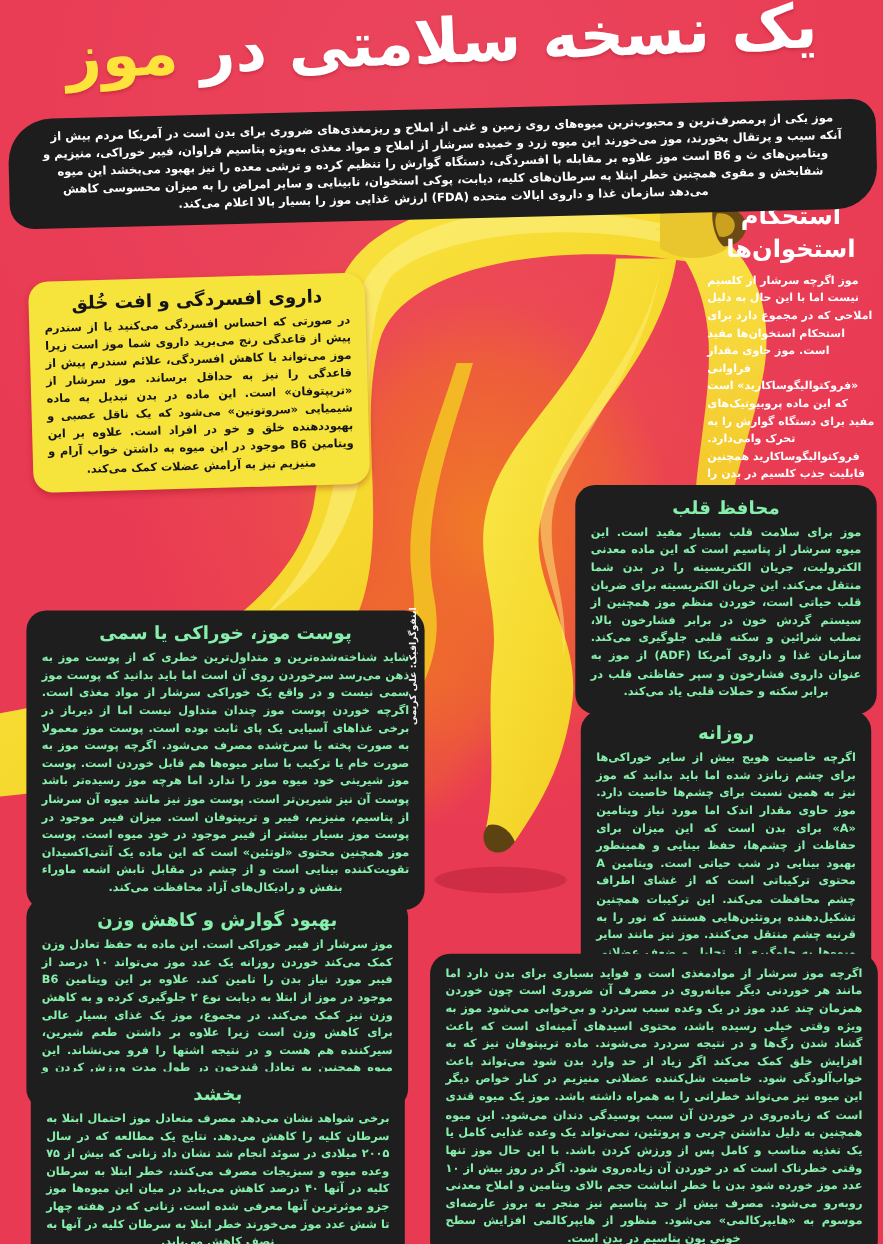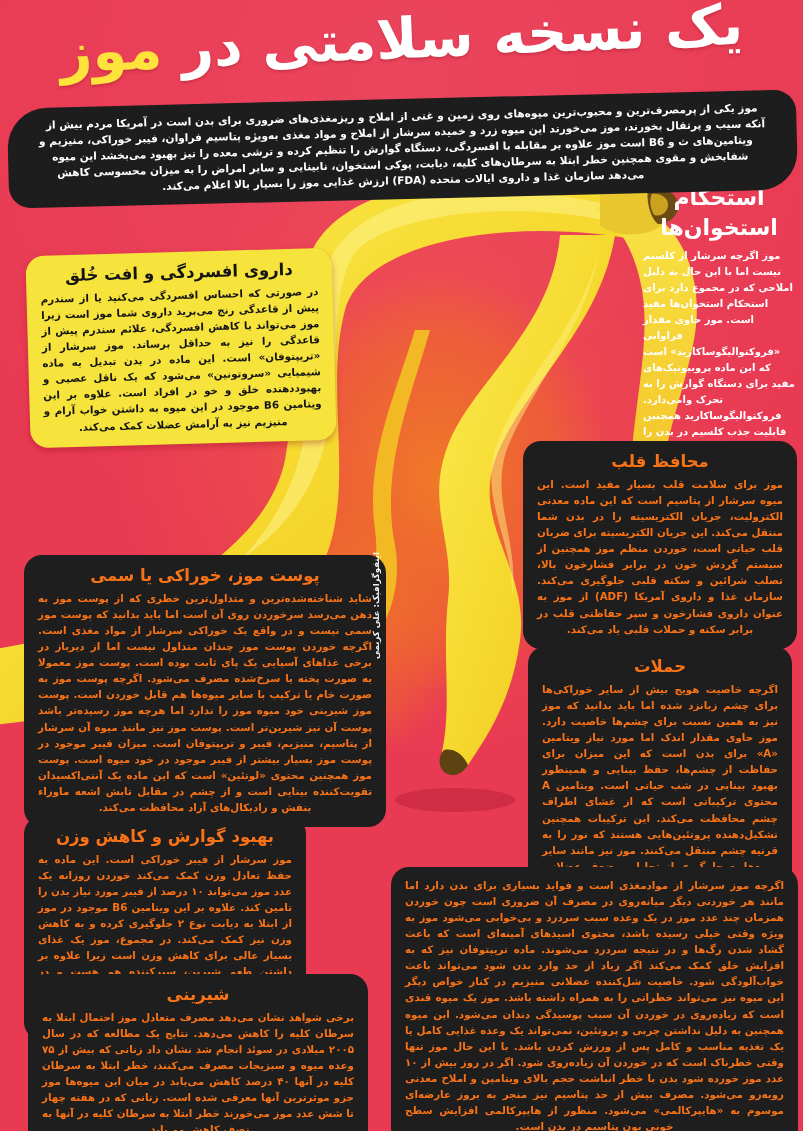--- a/index.html
+++ b/index.html
@@ -44,21 +44,21 @@
     line-height:1.52;
     text-align:center;
     z-index:5;
   }
   
   .banana{position:absolute;left:0;top:0;z-index:1;}
   
   .panel{
     position:absolute;
     background:#1e1e1e;
-    color:#f97316;
+    color:#86efac;
     border-radius:18px;
     padding:10px 14px 12px;
     z-index:4;
     box-sizing:border-box;
   }
   .panel h2{
     margin:1px 0 5px;
     font-size:16.5px;
     text-align:center;
     font-weight:bold;
@@ -214,33 +214,33 @@
     <h2>محافظ قلب</h2>
     <p>موز برای سلامت قلب بسیار مفید است. این میوه سرشار از پتاسیم است که این ماده معدنی الکترولیت، جریان الکتریسیته را در بدن شما منتقل می‌کند. این جریان الکتریسیته برای ضربان قلب حیاتی است، خوردن منظم موز همچنین از سیستم گردش خون در برابر فشارخون بالا، تصلب شرائین و سکته قلبی جلوگیری می‌کند. سازمان غذا و داروی آمریکا (ADF) از موز به عنوان داروی فشارخون و سپر حفاظتی قلب در برابر سکته و حملات قلبی یاد می‌کند.</p>
   </div>
 
   <div class="panel" style="left:24px;top:555px;width:362px;min-height:250px;">
     <h2>پوست موز، خوراکی یا سمی</h2>
     <p>شاید شناخته‌شده‌ترین و متداول‌ترین خطری که از پوست موز به ذهن می‌رسد سرخوردن روی آن است اما باید بدانید که پوست موز سمی نیست و در واقع یک خوراکی سرشار از مواد مغذی است. اگرچه خوردن پوست موز چندان متداول نیست اما از دیرباز در برخی غذاهای آسیایی یک پای ثابت بوده است. پوست موز معمولا به صورت پخته یا سرخ‌شده مصرف می‌شود. اگرچه پوست موز به صورت خام یا ترکیب با سایر میوه‌ها هم قابل خوردن است. پوست موز شیرینی خود میوه موز را ندارد اما هرچه موز رسیده‌تر باشد پوست آن نیز شیرین‌تر است. پوست موز نیز مانند میوه آن سرشار از پتاسیم، منیزیم، فیبر و تریپتوفان است. میزان فیبر موجود در پوست موز بسیار بیشتر از فیبر موجود در خود میوه است. پوست موز همچنین محتوی «لوتئین» است که این ماده یک آنتی‌اکسیدان تقویت‌کننده بینایی است و از چشم در مقابل تابش اشعه ماوراء بنفش و رادیکال‌های آزاد محافظت می‌کند.</p>
   </div>
 
   <div class="panel" style="left:528px;top:646px;width:264px;min-height:218px;">
-    <h2>حملات</h2>
+    <h2>روزانه</h2>
     <p>اگرچه خاصیت هویج بیش از سایر خوراکی‌ها برای چشم زبانزد شده اما باید بدانید که موز نیز به همین نسبت برای چشم‌ها خاصیت دارد. موز حاوی مقدار اندک اما مورد نیاز ویتامین «A» برای بدن است که این میزان برای حفاظت از چشم‌ها، حفظ بینایی و همینطور بهبود بینایی در شب حیاتی است. ویتامین A محتوی ترکیباتی است که از غشای اطراف چشم محافظت می‌کند. این ترکیبات همچنین تشکیل‌دهنده پروتئین‌هایی هستند که نور را به قرنیه چشم منتقل می‌کنند. موز نیز مانند سایر میوه‌ها به جلوگیری از تحلیل و ضعف عضلانی کمک می‌کند.</p>
   </div>
 
-  <div class="panel" style="left:24px;top:816px;width:282px;min-height:162px;">
+  <div class="panel" style="left:24px;top:816px;width:347px;min-height:162px;">
     <h2>بهبود گوارش و کاهش وزن</h2>
     <p>موز سرشار از فیبر خوراکی است. این ماده به حفظ تعادل وزن کمک می‌کند خوردن روزانه یک عدد موز می‌تواند ۱۰ درصد از فیبر مورد نیاز بدن را تامین کند. علاوه بر این ویتامین B6 موجود در موز از ابتلا به دیابت نوع ۲ جلوگیری کرده و به کاهش وزن نیز کمک می‌کند. در مجموع، موز یک غذای بسیار عالی برای کاهش وزن است زیرا علاوه بر داشتن طعم شیرین، سیرکننده هم هست و در نتیجه اشتها را فرو می‌نشاند. این میوه همچنین به تعادل قندخون در طول مدت ورزش کردن و فعالیت‌های جسمانی کمک می‌کند.</p>
   </div>
 
   <div class="panel" style="left:391px;top:867px;width:407px;min-height:232px;">
     <p>اگرچه موز سرشار از موادمغذی است و فواید بسیاری برای بدن دارد اما مانند هر خوردنی دیگر میانه‌روی در مصرف آن ضروری است چون خوردن همزمان چند عدد موز در یک وعده سبب سردرد و بی‌خوابی می‌شود موز به ویژه وقتی خیلی رسیده باشد، محتوی اسیدهای آمینه‌ای است که باعث گشاد شدن رگ‌ها و در نتیجه سردرد می‌شوند. ماده تریپتوفان نیز که به افزایش خلق کمک می‌کند اگر زیاد از حد وارد بدن شود می‌تواند باعث خواب‌آلودگی شود. خاصیت شل‌کننده عضلانی منیزیم در کنار خواص دیگر این میوه نیز می‌تواند خطراتی را به همراه داشته باشد. موز یک میوه قندی است که زیاده‌روی در خوردن آن سبب پوسیدگی دندان می‌شود. این میوه همچنین به دلیل نداشتن چربی و پروتئین، نمی‌تواند یک وعده غذایی کامل یا یک تغذیه مناسب و کامل پس از ورزش کردن باشد. با این حال موز تنها وقتی خطرناک است که در خوردن آن زیاده‌روی شود. اگر در روز بیش از ۱۰ عدد موز خورده شود بدن با خطر انباشت حجم بالای ویتامین و املاح معدنی روبه‌رو می‌شود. مصرف بیش از حد پتاسیم نیز منجر به بروز عارضه‌ای موسوم به «هایپرکالمی» می‌شود. منظور از هایپرکالمی افزایش سطح خونی یون پتاسیم در بدن است.</p>
   </div>
 
   <div class="panel" style="left:28px;top:974px;width:340px;min-height:148px;">
-    <h2>شیرینی</h2>
+    <h2>بخشد</h2>
     <p>برخی شواهد نشان می‌دهد مصرف متعادل موز احتمال ابتلا به سرطان کلیه را کاهش می‌دهد. نتایج یک مطالعه که در سال ۲۰۰۵ میلادی در سوئد انجام شد نشان داد زنانی که بیش از ۷۵ وعده میوه و سبزیجات مصرف می‌کنند، خطر ابتلا به سرطان کلیه در آنها ۴۰ درصد کاهش می‌یابد در میان این میوه‌ها موز جزو موثرترین آنها معرفی شده است. زنانی که در هفته چهار تا شش عدد موز می‌خورند خطر ابتلا به سرطان کلیه در آنها به نصف کاهش می‌یابد.</p>
   </div>
 
   <div class="credit">اینفوگرافیک: علی کریمی</div>
 
 </div>
 
 </body></html>

